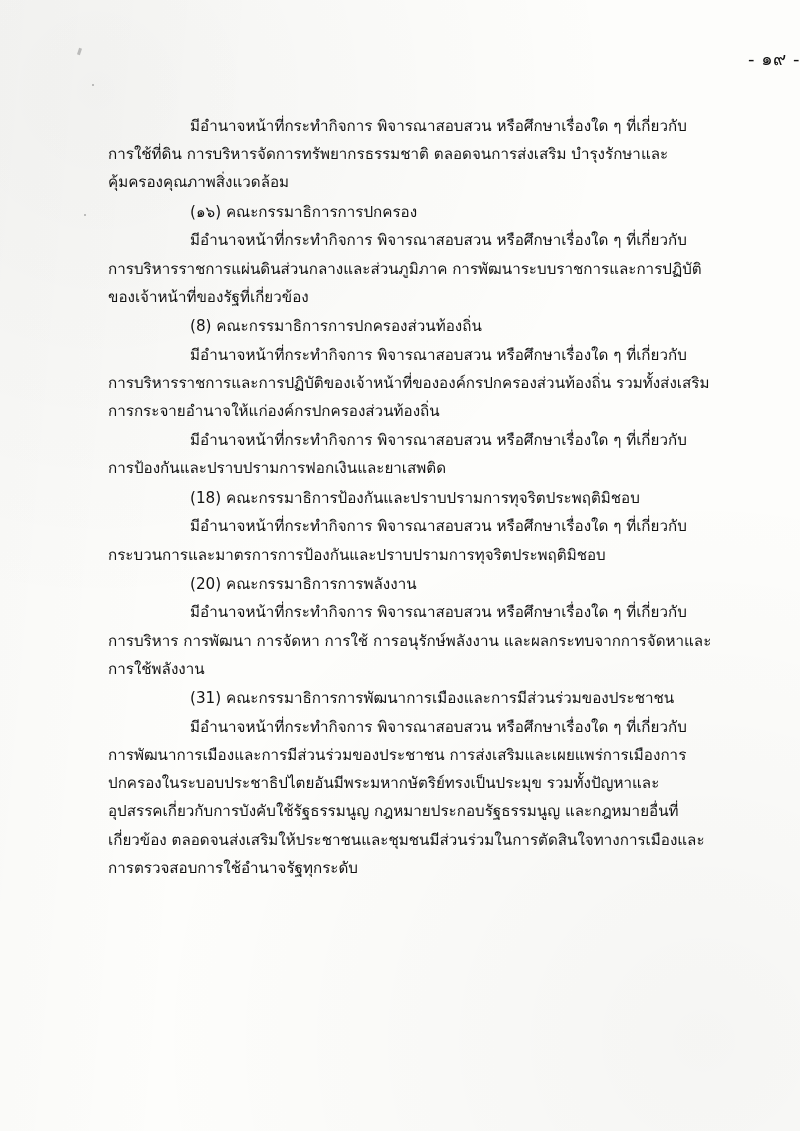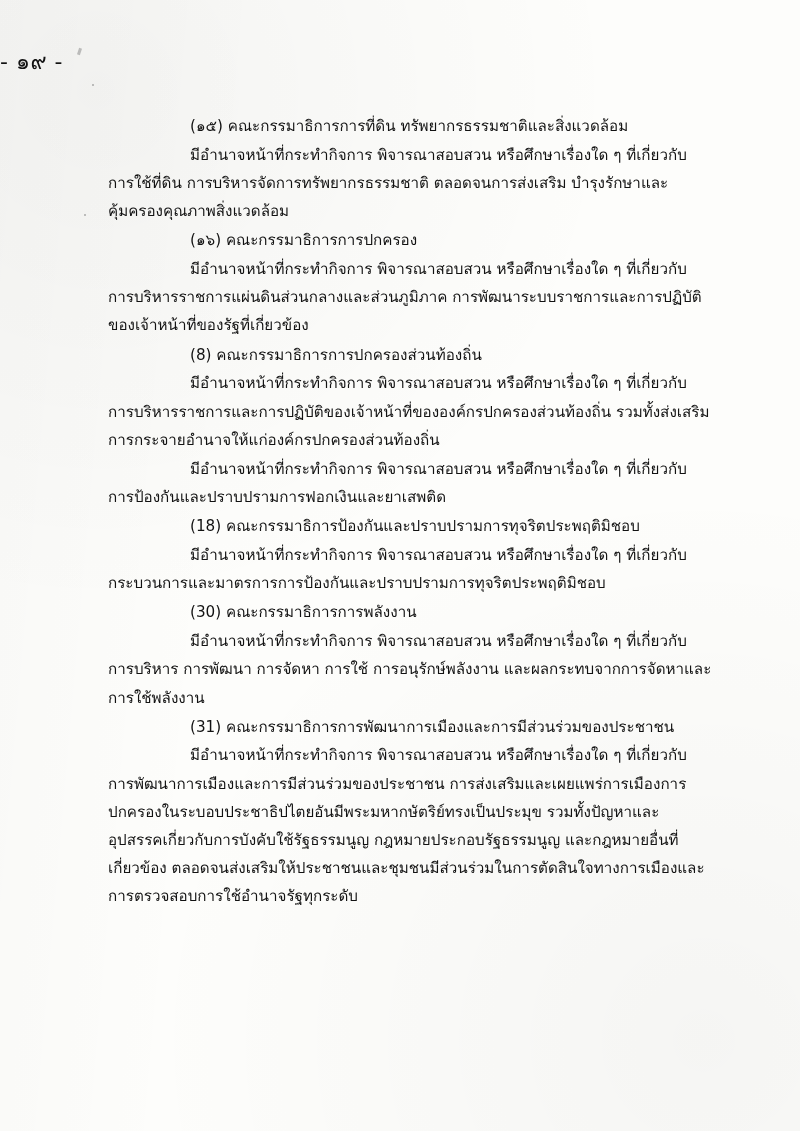--- a/index.html
+++ b/index.html
@@ -28,22 +28,22 @@
       radial-gradient(circle at 12% 8%, rgba(0,0,0,0.035), rgba(0,0,0,0) 42%),
       radial-gradient(circle at 88% 92%, rgba(0,0,0,0.03), rgba(0,0,0,0) 45%),
       linear-gradient(95deg, rgba(0,0,0,0.018), rgba(0,0,0,0) 30%);
     pointer-events: none;
   }
   .page-number {
     position: absolute;
     top: 44px;
     left: 0;
     width: 800px;
-    text-align: left;
-    font-size: 22px;
+    text-align: right;
+    font-size: 18px;
     color: #111;
     letter-spacing: 0.5px;
   }
   .speck {
     position: absolute;
     background: #8e8e8e;
     opacity: .55;
   }
   .body-text {
     position: absolute;
@@ -71,34 +71,33 @@
 <div class="page">
 
   <div class="speck" style="left:78px; top:48px; width:3px; height:7px; transform:rotate(18deg);"></div>
   <div class="speck" style="left:92px; top:84px; width:2px; height:2px;"></div>
   <div class="speck" style="left:84px; top:214px; width:2px; height:2px;"></div>
 
   <div class="page-number">- ๑๙ -</div>
 
   <div class="body-text">
 
-    <p class="para indent">(๑๕) คณะกรรมาธิการการที่ดิน ทรัพยากรธรรมชาติและสิ่งแวดล้อม</p>
     <p class="para indent block">มีอำนาจหน้าที่กระทำกิจการ พิจารณาสอบสวน หรือศึกษาเรื่องใด ๆ ที่เกี่ยวกับการใช้ที่ดิน การบริหารจัดการทรัพยากรธรรมชาติ ตลอดจนการส่งเสริม บำรุงรักษาและคุ้มครองคุณภาพสิ่งแวดล้อม</p>
 
     <p class="para indent">(๑๖) คณะกรรมาธิการการปกครอง</p>
     <p class="para indent block">มีอำนาจหน้าที่กระทำกิจการ พิจารณาสอบสวน หรือศึกษาเรื่องใด ๆ ที่เกี่ยวกับการบริหารราชการแผ่นดินส่วนกลางและส่วนภูมิภาค การพัฒนาระบบราชการและการปฏิบัติของเจ้าหน้าที่ของรัฐที่เกี่ยวข้อง</p>
 
     <p class="para indent">(8) คณะกรรมาธิการการปกครองส่วนท้องถิ่น</p>
     <p class="para indent block">มีอำนาจหน้าที่กระทำกิจการ พิจารณาสอบสวน หรือศึกษาเรื่องใด ๆ ที่เกี่ยวกับการบริหารราชการและการปฏิบัติของเจ้าหน้าที่ขององค์กรปกครองส่วนท้องถิ่น รวมทั้งส่งเสริมการกระจายอำนาจให้แก่องค์กรปกครองส่วนท้องถิ่น</p>
 
     <p class="para indent block">มีอำนาจหน้าที่กระทำกิจการ พิจารณาสอบสวน หรือศึกษาเรื่องใด ๆ ที่เกี่ยวกับการป้องกันและปราบปรามการฟอกเงินและยาเสพติด</p>
 
     <p class="para indent">(18) คณะกรรมาธิการป้องกันและปราบปรามการทุจริตประพฤติมิชอบ</p>
     <p class="para indent block">มีอำนาจหน้าที่กระทำกิจการ พิจารณาสอบสวน หรือศึกษาเรื่องใด ๆ ที่เกี่ยวกับกระบวนการและมาตรการการป้องกันและปราบปรามการทุจริตประพฤติมิชอบ</p>
 
-    <p class="para indent">(30) คณะกรรมาธิการการพลังงาน</p>
+    <p class="para indent">(20) คณะกรรมาธิการการพลังงาน</p>
     <p class="para indent block">มีอำนาจหน้าที่กระทำกิจการ พิจารณาสอบสวน หรือศึกษาเรื่องใด ๆ ที่เกี่ยวกับการบริหาร การพัฒนา การจัดหา การใช้ การอนุรักษ์พลังงาน และผลกระทบจากการจัดหาและการใช้พลังงาน</p>
 
     <p class="para indent">(31) คณะกรรมาธิการการพัฒนาการเมืองและการมีส่วนร่วมของประชาชน</p>
     <p class="para indent block">มีอำนาจหน้าที่กระทำกิจการ พิจารณาสอบสวน หรือศึกษาเรื่องใด ๆ ที่เกี่ยวกับการพัฒนาการเมืองและการมีส่วนร่วมของประชาชน การส่งเสริมและเผยแพร่การเมืองการปกครองในระบอบประชาธิปไตยอันมีพระมหากษัตริย์ทรงเป็นประมุข รวมทั้งปัญหาและอุปสรรคเกี่ยวกับการบังคับใช้รัฐธรรมนูญ กฎหมายประกอบรัฐธรรมนูญ และกฎหมายอื่นที่เกี่ยวข้อง ตลอดจนส่งเสริมให้ประชาชนและชุมชนมีส่วนร่วมในการตัดสินใจทางการเมืองและการตรวจสอบการใช้อำนาจรัฐทุกระดับ</p>
 
   </div>
 </div>
 
 </body></html>

